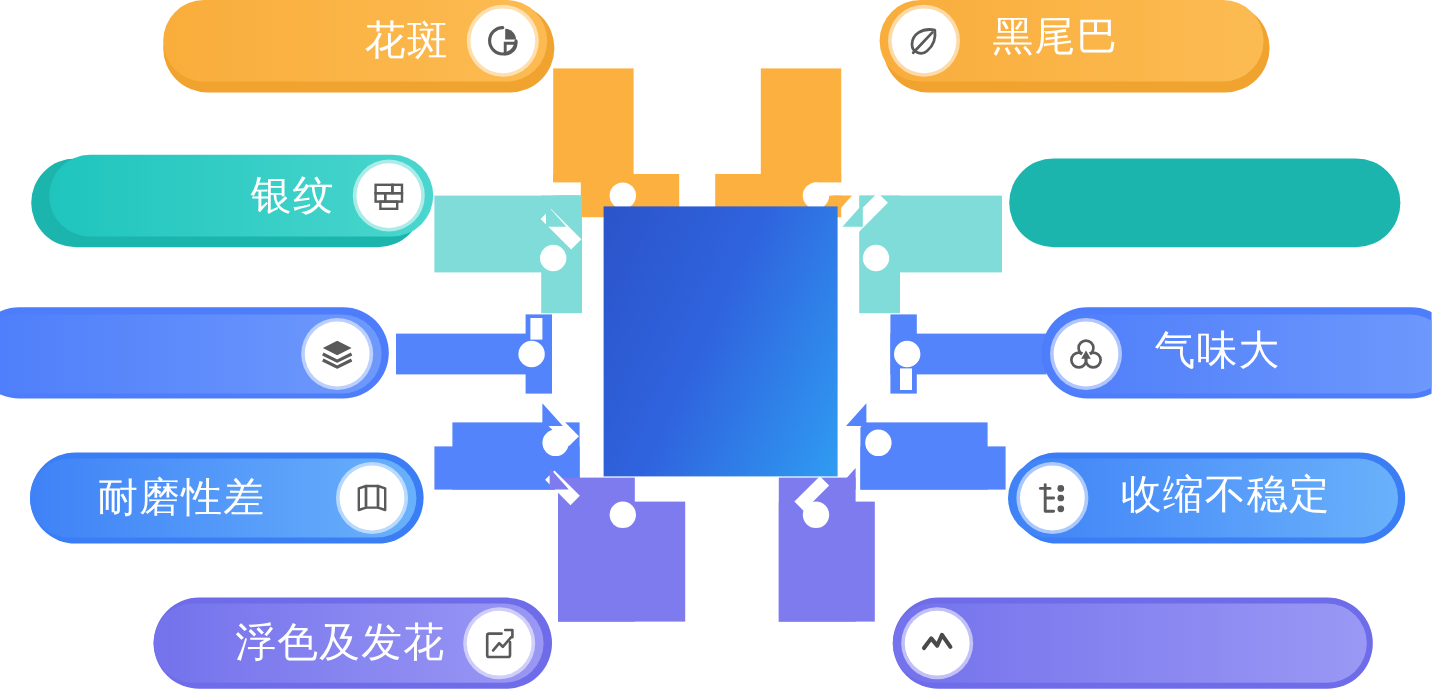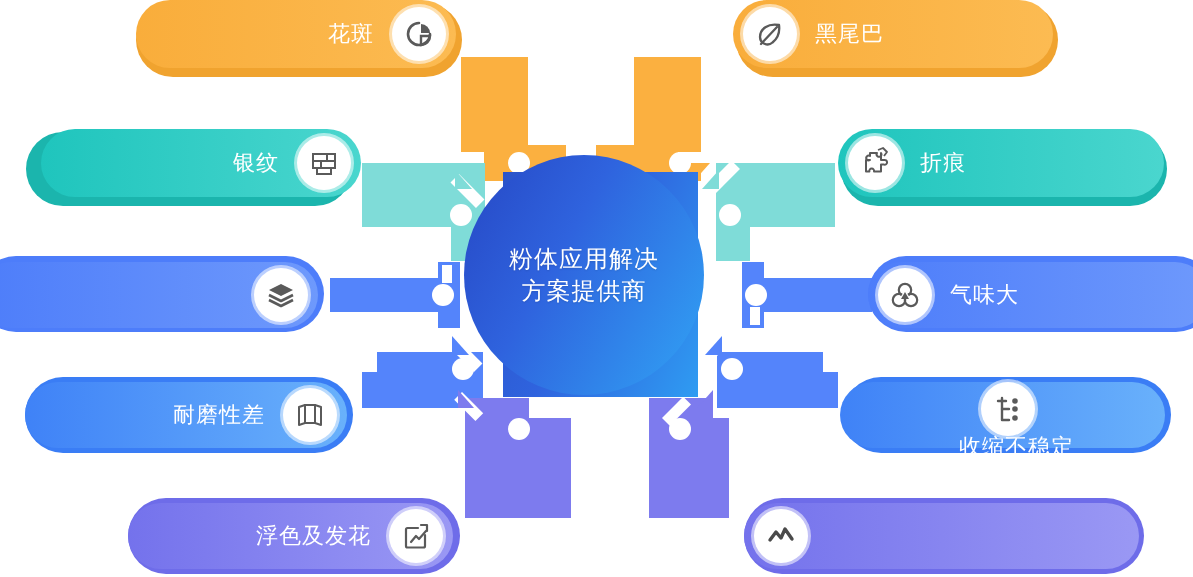--- a/index.html
+++ b/index.html
@@ -9,37 +9,37 @@
   }
   #stage{position:absolute;inset:0;width:1193px;height:577px;}
 
   
   .pill{
     position:absolute;display:flex;align-items:center;
     border-radius:999px;box-sizing:border-box;
     color:#ffffff;
   }
   .pill .label{
-    font-size:22px;line-height:1;white-space:nowrap;
+    font-size:34px;line-height:1;white-space:nowrap;
     letter-spacing:1px;color:#ffffff;
   }
   .badge{
     width:54px;height:54px;border-radius:50%;
     background:#ffffff;flex:0 0 54px;
     display:flex;align-items:center;justify-content:center;
     box-shadow:0 0 0 3px rgba(255,255,255,.55);
   }
   .badge svg{display:block;}
 
   
   .pill.right-icon{justify-content:flex-end;padding-right:10px;}
   .pill.right-icon .label{margin-right:18px;}
   
   .pill.left-icon{justify-content:flex-start;padding-left:10px;}
-  .pill.left-icon .label{margin-left:18px;}
+  .pill.left-icon .label{margin-left:30px;font-family:Liberation Mono, monospace;}
 
   
   .plate{position:absolute;border-radius:999px;}
 
   
   #center-block{
     position:absolute;left:503px;top:172px;width:195px;height:225px;
     background:linear-gradient(115deg,#2b54c9 0%,#2f63de 45%,#2f9cf2 100%);
   }
   #center-circle{
@@ -140,26 +140,20 @@
 
   <div class="conn">
     <div class="bar" style="left:649px;top:398px;width:64px;height:120px;background:#7d7bee;"></div>
     <div class="bar" style="left:649px;top:418px;width:80px;height:100px;background:#7d7bee;"></div>
     <div class="bar" style="left:662px;top:418px;width:30px;height:11px;background:#ffffff;transform:rotate(-45deg);transform-origin:0 0;"></div>
     <div class="arrow" style="left:697px;top:390px;border-right:0 solid transparent;border-left:16px solid transparent;border-bottom:18px solid #7d7bee;"></div>
     <div class="dot" style="left:669px;top:418px;"></div>
   </div>
 
   <div id="center-block"></div>
-  <div id="center-circle">
-    <div class="ctext">
-      <div>粉体应用解决</div>
-      <div>方案提供商</div>
-    </div>
-  </div>
 
   <div class="plate" style="left:136px;top:3px;width:326px;height:74px;background:#f0a32f;"></div>
   <div class="pill right-icon" style="left:136px;top:0px;width:320px;height:68px;background:linear-gradient(90deg,#f9ad3b 0%,#fcbb52 100%);">
     <span class="label">花斑</span>
     <span class="badge">
       <svg width="34" height="34" viewBox="0 0 34 34">
         <path d="M17 6 a11 11 0 1 0 11 11" fill="none" stroke="#5a5a5a" stroke-width="2.6" stroke-linecap="round"></path>
         <path d="M19 7 v9 h9 a9 9 0 0 0 -9 -9 z" fill="#5a5a5a"></path>
         <path d="M19 19 h9 a9 9 0 0 1 -9 9 z" fill="none" stroke="#5a5a5a" stroke-width="2.4"></path>
       </svg>
@@ -185,29 +179,20 @@
         <rect x="6" y="8" width="14" height="7" fill="none" stroke="#5a5a5a" stroke-width="2"></rect>
         <rect x="20" y="8" width="8" height="7" fill="none" stroke="#5a5a5a" stroke-width="2"></rect>
         <rect x="6" y="15" width="8" height="7" fill="none" stroke="#5a5a5a" stroke-width="2"></rect>
         <rect x="14" y="15" width="14" height="7" fill="none" stroke="#5a5a5a" stroke-width="2"></rect>
         <rect x="10" y="22" width="14" height="6" fill="none" stroke="#5a5a5a" stroke-width="2"></rect>
       </svg>
     </span>
   </div>
 
   <div class="plate" style="left:841px;top:132px;width:326px;height:74px;background:#1bb5ad;"></div>
-  <div class="pill left-icon" style="left:838px;top:129px;width:326px;height:68px;background:linear-gradient(90deg,#1fc5bd 0%,#4ad6ce 100%);">
-    <span class="badge">
-      <svg width="34" height="34" viewBox="0 0 34 34">
-        <path d="M8 14 h4 a2.4 2.4 0 1 1 0 -4 h0 V7 h7 a2.4 2.4 0 1 0 4 0 h0 v7 h3 a2.4 2.4 0 1 1 0 4.6 h-3 v7 h-7 a2.4 2.4 0 1 0 -4.6 0 H8 z" fill="none" stroke="#5a5a5a" stroke-width="2" stroke-linejoin="round"></path>
-        <path d="M20 4 l5 -2 4 4 -3 4" fill="none" stroke="#5a5a5a" stroke-width="1.8" stroke-linejoin="round"></path>
-      </svg>
-    </span>
-    <span class="label">折痕</span>
-  </div>
 
   <div class="plate" style="left:-22px;top:256px;width:346px;height:76px;background:#4d7dfa;"></div>
   <div class="pill right-icon" style="left:-22px;top:262px;width:340px;height:66px;background:linear-gradient(90deg,#4d7dfa 0%,#6e99fc 100%);">
     <span class="badge">
       <svg width="34" height="34" viewBox="0 0 34 34">
         <path d="M17 6 L29 12 17 18 5 12 z" fill="#5a5a5a"></path>
         <path d="M5 17 L17 23 29 17" fill="none" stroke="#5a5a5a" stroke-width="2.6" stroke-linejoin="round"></path>
         <path d="M5 22 L17 28 29 22" fill="none" stroke="#5a5a5a" stroke-width="2.6" stroke-linejoin="round"></path>
       </svg>
     </span>
@@ -221,33 +206,33 @@
         <circle cx="11" cy="22" r="6.2" fill="none" stroke="#5a5a5a" stroke-width="2.2"></circle>
         <circle cx="23" cy="22" r="6.2" fill="none" stroke="#5a5a5a" stroke-width="2.2"></circle>
         <path d="M17 12 l-5 8 h10 z" fill="#ffffff"></path>
         <path d="M17 14 l-4 7 h8 z" fill="#5a5a5a"></path>
       </svg>
     </span>
     <span class="label">气味大</span>
   </div>
 
   <div class="plate" style="left:25px;top:377px;width:328px;height:76px;background:#3a7df5;"></div>
-  <div class="pill right-icon" style="left:25px;top:382px;width:322px;height:66px;background:linear-gradient(90deg,#3f82f7 0%,#69b1fb 100%);">
+  <div class="pill right-icon" style="left:25px;top:382px;width:322px;height:66px;background:linear-gradient(90deg,#3f82f7 0%,#69b1fb 100%);gap:44px;">
     <span class="label">耐磨性差</span>
     <span class="badge">
       <svg width="34" height="34" viewBox="0 0 34 34">
         <path d="M6 9 l6 -2 v18 l-6 2 z" fill="none" stroke="#5a5a5a" stroke-width="2" stroke-linejoin="round"></path>
         <path d="M12 7 l10 0 v18 l-10 0 z" fill="none" stroke="#5a5a5a" stroke-width="2" stroke-linejoin="round"></path>
         <path d="M22 7 l6 2 v18 l-6 -2 z" fill="none" stroke="#5a5a5a" stroke-width="2" stroke-linejoin="round"></path>
       </svg>
     </span>
   </div>
 
   <div class="plate" style="left:843px;top:377px;width:328px;height:76px;background:#3a7df5;"></div>
-  <div class="pill left-icon" style="left:840px;top:382px;width:325px;height:66px;background:linear-gradient(90deg,#3f82f7 0%,#69b1fb 100%);flex-direction:column;">
+  <div class="pill left-icon" style="left:840px;top:382px;width:325px;height:66px;background:linear-gradient(90deg,#3f82f7 0%,#69b1fb 100%);">
     <span class="badge">
       <svg width="34" height="34" viewBox="0 0 34 34">
         <path d="M11 6 v22 h7" fill="none" stroke="#5a5a5a" stroke-width="2.4" stroke-linecap="round" stroke-linejoin="round"></path>
         <path d="M11 17 h7" fill="none" stroke="#5a5a5a" stroke-width="2.4" stroke-linecap="round"></path>
         <path d="M7 9 h8" fill="none" stroke="#5a5a5a" stroke-width="2.4" stroke-linecap="round"></path>
         <circle cx="24" cy="9" r="2.8" fill="#5a5a5a"></circle>
         <circle cx="24" cy="17" r="2.8" fill="#5a5a5a"></circle>
         <circle cx="24" cy="26" r="2.8" fill="#5a5a5a"></circle>
       </svg>
     </span>

